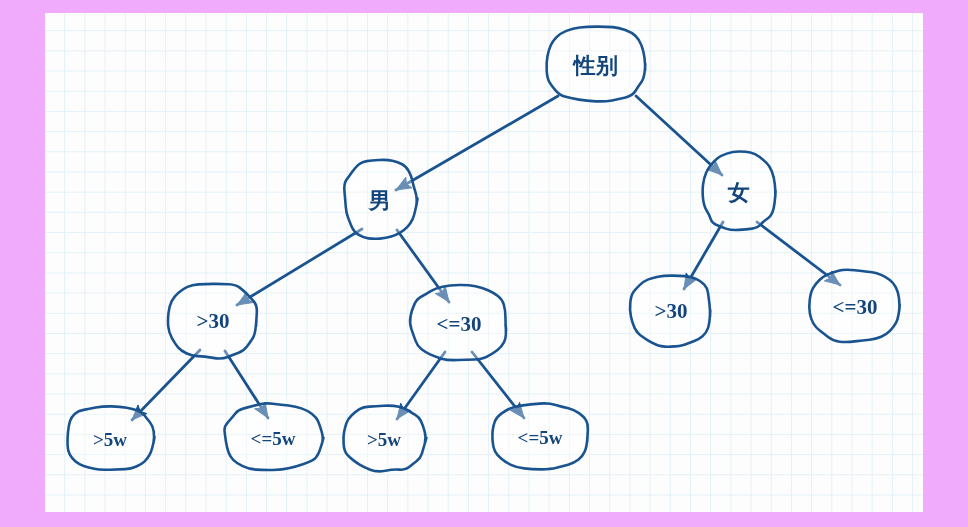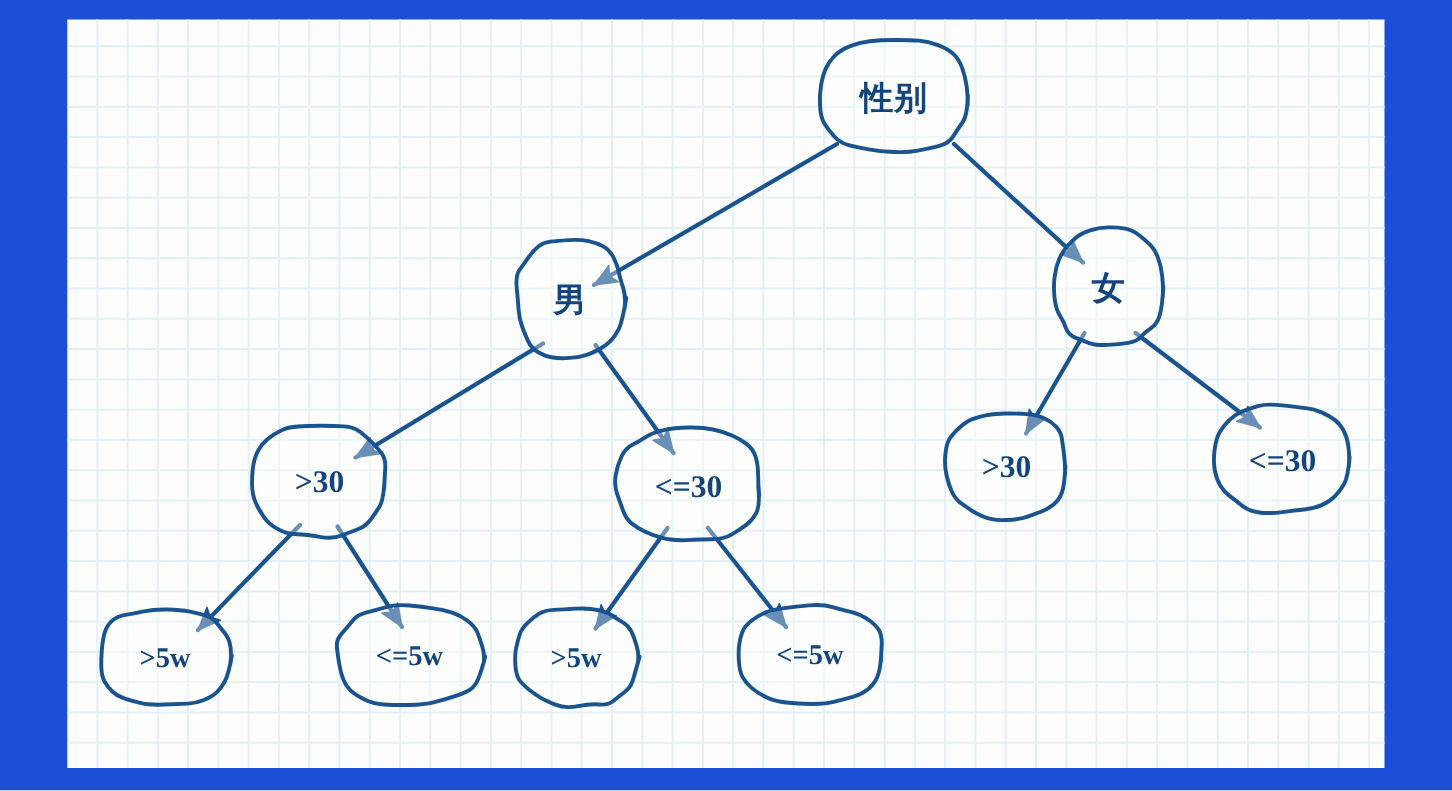--- a/index.html
+++ b/index.html
@@ -4,21 +4,21 @@
 <style>
   html, body {
     margin: 0;
     padding: 0;
     background: #faf6ec;
   }
   #page {
     position: relative;
     width: 968px;
     height: 527px;
-    background: #1d4ed8;
+    background: #f0abfc;
     overflow: hidden;
     font-family: "Liberation Serif", "DejaVu Serif", serif;
   }
   #canvas-area {
     position: absolute;
     left: 45px;
     top: 13px;
     width: 878px;
     height: 499px;
     background-color: #fdfdfd;

